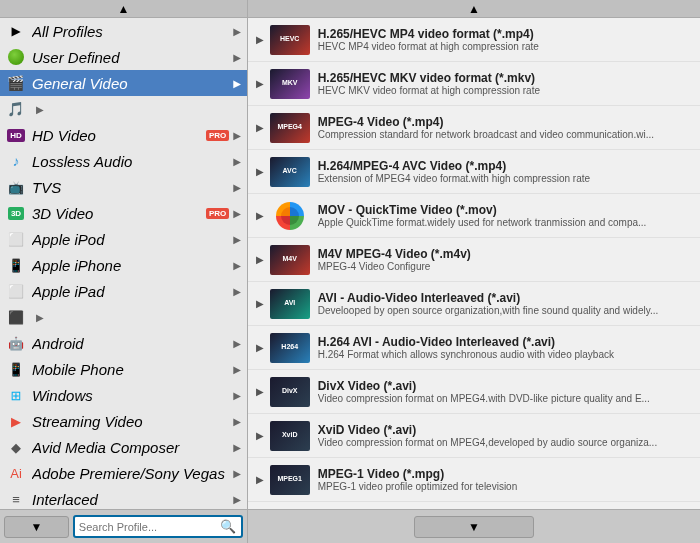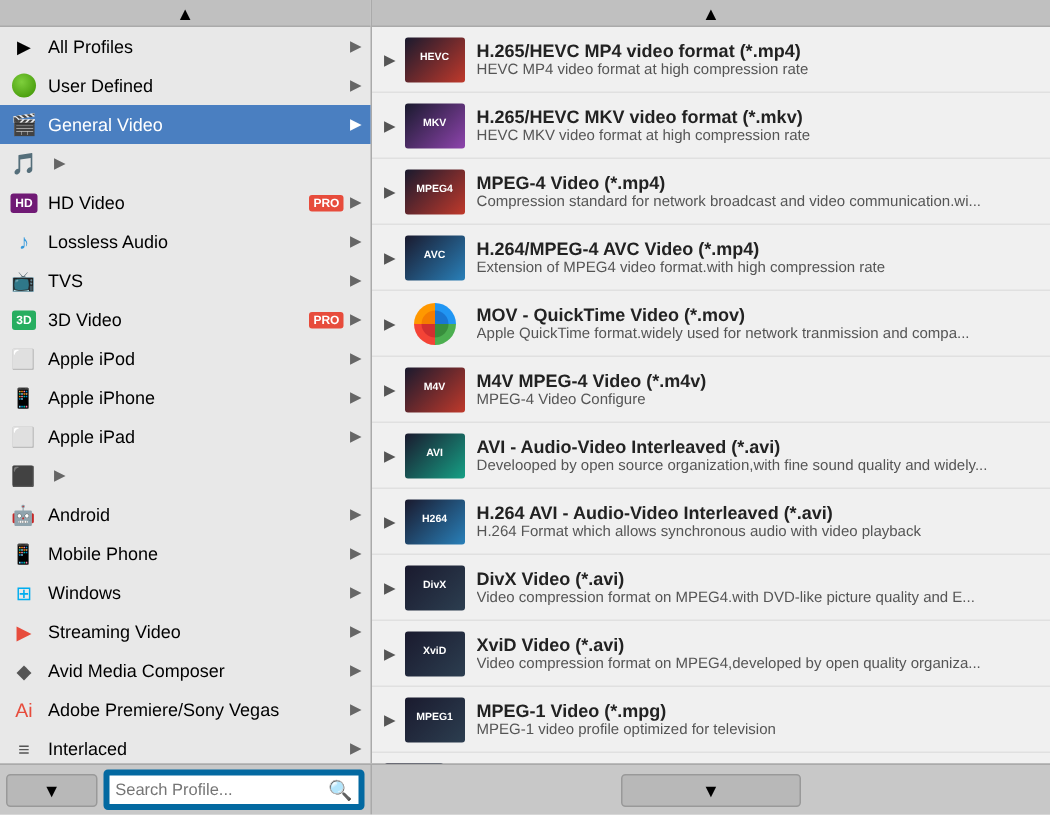--- a/index.html
+++ b/index.html
@@ -65,23 +65,24 @@
       height: 20px;
       margin-right: 6px;
       flex-shrink: 0;
       display: flex;
       align-items: center;
       justify-content: center;
     }
 
     .left-item .item-label {
       flex: 1;
-      font-size: 12px;
+      font-size: 15px;
       overflow: hidden;
       text-overflow: ellipsis;
+      font-style: italic;
     }
 
     .left-item .item-arrow {
       color: #666;
       font-size: 10px;
       margin-left: 4px;
     }
 
     .left-item.selected .item-arrow { color: white; }
 
@@ -184,21 +185,21 @@
       align-items: center;
       justify-content: center;
       cursor: pointer;
     }
 
     .search-box {
       flex: 1;
       display: flex;
       align-items: center;
       background: white;
-      border: 4px solid #0369a1;
+      border: 2px solid #0369a1;
       border-radius: 3px;
       padding: 2px 4px;
     }
 
     .search-input {
       flex: 1;
       border: none;
       outline: none;
       font-size: 11px;
       background: transparent;
@@ -544,21 +545,21 @@
       <div class="ri-desc">Video compression format on MPEG4.with DVD-like picture quality and E...</div>
     </div>
   </div>
         <div class="right-item">
     <span class="ri-arrow">▶</span>
     <div class="codec-box codec-xvid" style="background: linear-gradient(135deg, #1a1a2e, #2c3e50); width:40px; height:30px; border-radius:2px; display:flex; align-items:center; justify-content:center; flex-shrink:0; margin-right:8px;">
     <span style="color:white; font-size:7px; font-weight:bold; text-align:center; line-height:1.2;">XviD</span>
   </div>
     <div class="ri-text">
       <div class="ri-title">XviD Video (*.avi)</div>
-      <div class="ri-desc">Video compression format on MPEG4,developed by open quality organiza...</div>
+      <div class="ri-desc">Video compression format on MPEG4,developed by audio source organiza...</div>
     </div>
   </div>
         <div class="right-item">
     <span class="ri-arrow">▶</span>
     <div class="codec-box codec-mpeg1" style="background: linear-gradient(135deg, #1a1a2e, #2c3e50); width:40px; height:30px; border-radius:2px; display:flex; align-items:center; justify-content:center; flex-shrink:0; margin-right:8px;">
     <span style="color:white; font-size:7px; font-weight:bold; text-align:center; line-height:1.2;">MPEG1</span>
   </div>
     <div class="ri-text">
       <div class="ri-title">MPEG-1 Video (*.mpg)</div>
       <div class="ri-desc">MPEG-1 video profile optimized for television</div>

